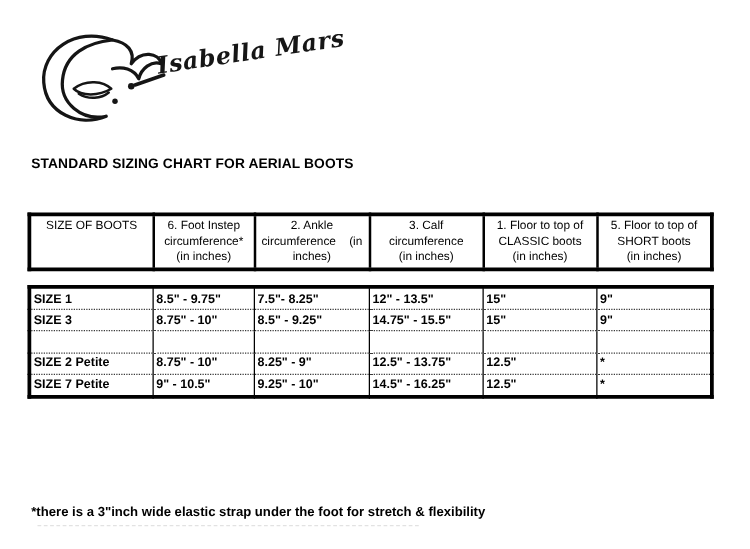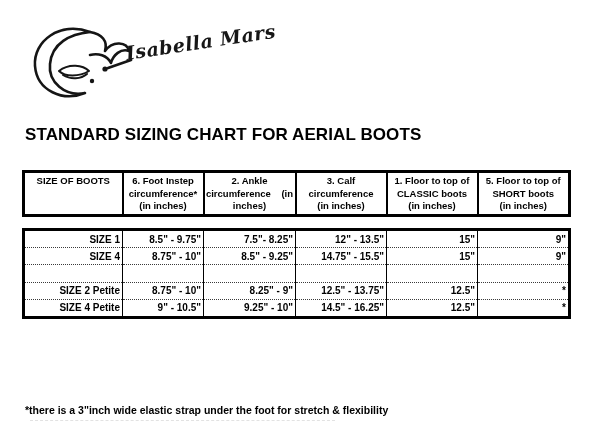--- a/index.html
+++ b/index.html
@@ -10,36 +10,36 @@
 
   
   .logo { position:absolute; left:28px; top:14px; width:235px; height:94px; }
   .logo svg { position:absolute; left:0; top:0; }
   .brand-text { position:absolute; left:98px; top:28px; width:135px;
                 font-family:"DejaVu Serif", serif; font-style:italic; font-weight:bold;
                 font-size:19px; letter-spacing:0.5px; white-space:nowrap;
                 transform:rotate(-8.5deg); transform-origin:left center; color:#161616; }
 
   
-  .title { position:absolute; left:25px; top:125px; font-size:17px; font-weight:bold;
+  .title { position:absolute; left:25px; top:125px; font-size:11px; font-weight:bold;
            letter-spacing:0.1px; white-space:nowrap; }
 
   
   table { border-collapse:collapse; table-layout:fixed; }
   .header-table { position:absolute; left:22px; top:170px; width:546px;
                   border:3px solid #000; }
-  .header-table th { border:2px solid #000; font-size:9.5px; font-weight:bold;
+  .header-table th { border:2px solid #000; font-size:9.5px; font-weight:normal;
                      line-height:12.5px; text-align:center; vertical-align:top;
                      padding:2px 1px 1px; white-space:pre-wrap; }
 
   .body-table { position:absolute; left:22px; top:228px; width:546px;
                 border:3px solid #000; }
   .body-table td { border-left:1.5px solid #000; border-right:1.5px solid #000;
                    border-top:1px dotted #3a3a3a; border-bottom:1px dotted #3a3a3a;
-                   height:16.2px; font-size:10px; font-weight:bold; text-align:right;
+                   height:16.2px; font-size:10px; font-weight:bold; text-align:left;
                    vertical-align:middle; padding:0 2px; overflow:hidden; white-space:nowrap; }
 
   
   .footnote { position:absolute; left:25px; top:404px; font-size:10.5px;
               font-weight:bold; white-space:nowrap; }
 
   
   .scan-line { position:absolute; left:30px; top:420px; width:305px; height:0;
                border-top:1px dashed #e2e2e2; }
 </style>
@@ -111,21 +111,21 @@
     <tbody>
         <tr>
           <td>SIZE 1</td>
           <td>8.5" - 9.75"</td>
           <td>7.5"- 8.25"</td>
           <td>12" - 13.5"</td>
           <td>15"</td>
           <td>9"</td>
         </tr>
         <tr>
-          <td>SIZE 4</td>
+          <td>SIZE 3</td>
           <td>8.75" - 10"</td>
           <td>8.5" - 9.25"</td>
           <td>14.75" - 15.5"</td>
           <td>15"</td>
           <td>9"</td>
         </tr>
         <tr>
           <td></td>
           <td></td>
           <td></td>
@@ -135,21 +135,21 @@
         </tr>
         <tr>
           <td>SIZE 2 Petite</td>
           <td>8.75" - 10"</td>
           <td>8.25" - 9"</td>
           <td>12.5" - 13.75"</td>
           <td>12.5"</td>
           <td>*</td>
         </tr>
         <tr>
-          <td>SIZE 4 Petite</td>
+          <td>SIZE 7 Petite</td>
           <td>9" - 10.5"</td>
           <td>9.25" - 10"</td>
           <td>14.5" - 16.25"</td>
           <td>12.5"</td>
           <td>*</td>
         </tr>
       </tbody>
   </table>
 
   <div class="footnote">*there is a 3"inch wide elastic strap under the foot for stretch &amp; flexibility</div>

